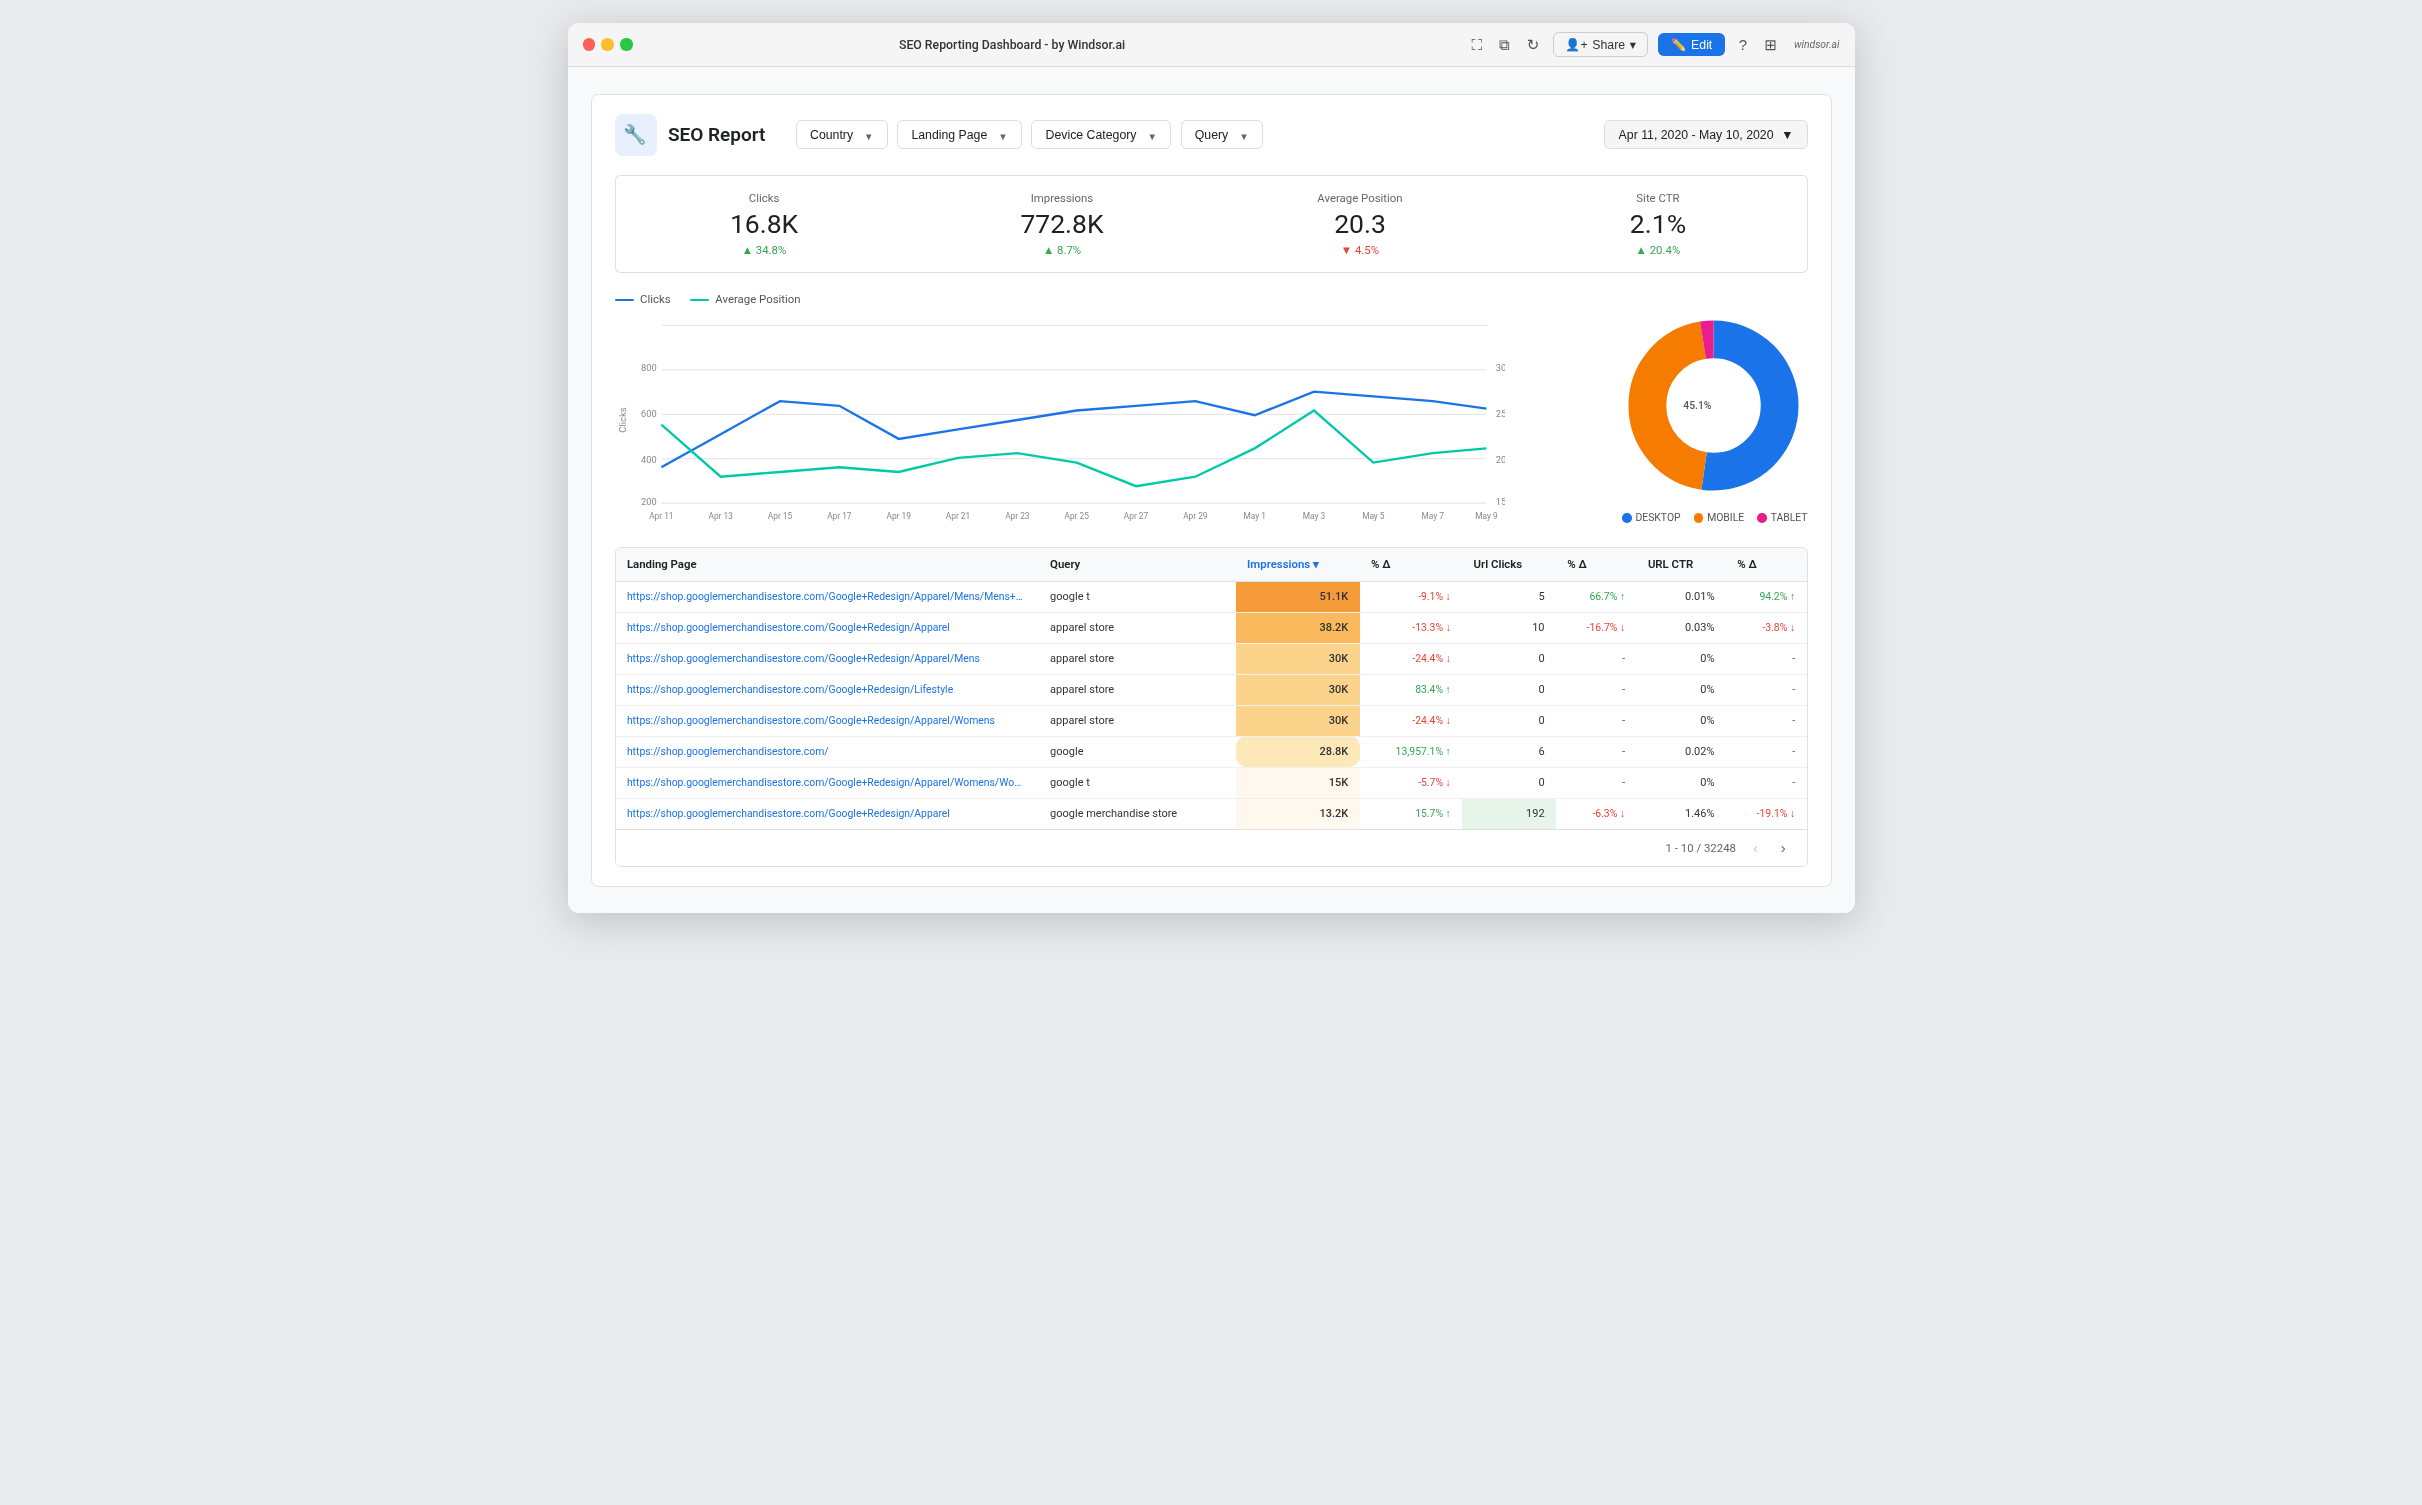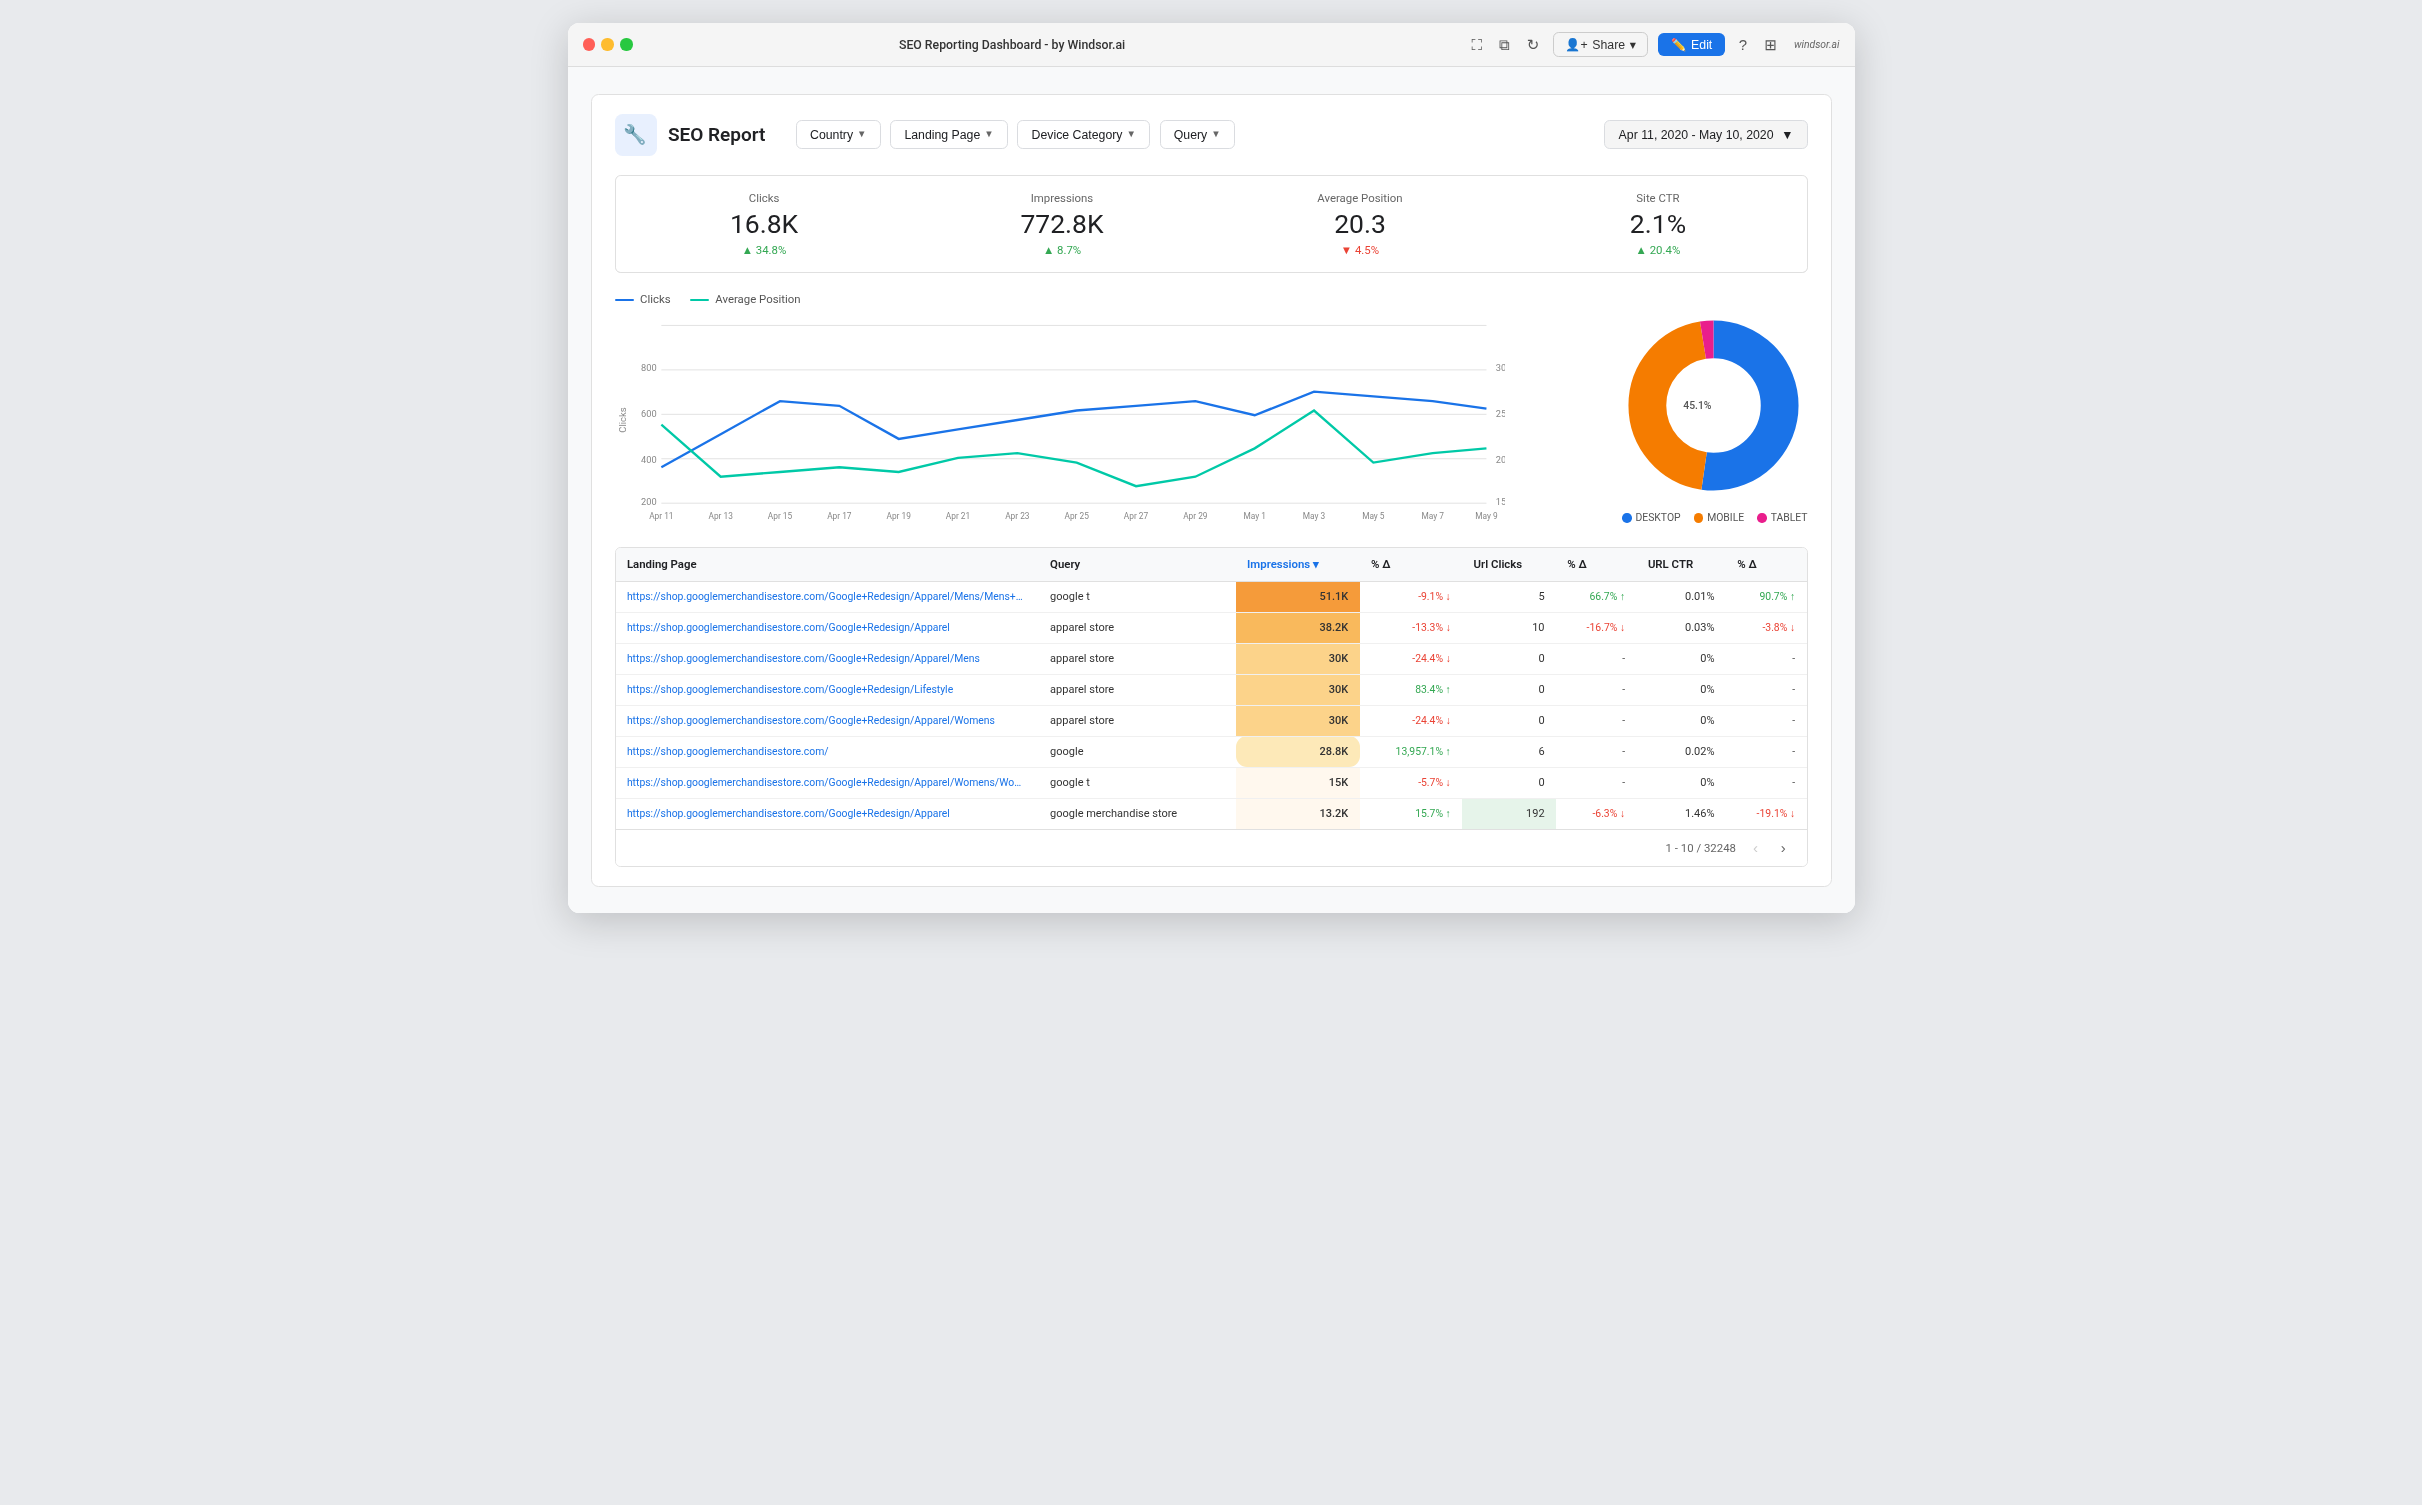--- a/index.html
+++ b/index.html
@@ -154,22 +154,22 @@
     }
 
     .filter-btn {
       border: 0.9px solid #dadce0;
       border-radius: 5.7px;
       padding: 6.6px 13.2px;
       font-size: 12.3px;
       background: #fff;
       cursor: pointer;
       display: flex;
-      align-items: flex-start;
-      gap: 4px;
+      align-items: flex-end;
+      gap: 11px;
       color: #202124;
       white-space: nowrap;
     }
 
     .filter-btn .arrow {
       color: #666;
       font-size: 9.5px;
     }
 
     .date-range-btn {
@@ -550,21 +550,21 @@
           </thead>
           <tbody id="table-body">
           <tr>
       <td style="font-size:10.4px;color:#1a73e8;max-width:322px;overflow:hidden;text-overflow:ellipsis;white-space:nowrap;">https://shop.googlemerchandisestore.com/Google+Redesign/Apparel/Mens/Mens+T+Shirts</td>
       <td>google t</td>
       <td class="impressions-cell" style="background:#f59b3a;text-align:right;">51.1K</td>
       <td style="color:#ea4335;font-size:10.4px;text-align:right;">-9.1% ↓</td>
       <td style="text-align:right;background:;">5</td>
       <td style="color:#34a853;font-size:10.4px;text-align:right;">66.7% ↑</td>
       <td style="text-align:right;">0.01%</td>
-      <td style="color:#34a853;font-size:10.4px;text-align:right;">90.7% ↑</td>
+      <td style="color:#34a853;font-size:10.4px;text-align:right;">94.2% ↑</td>
     </tr>
               <tr>
       <td style="font-size:10.4px;color:#1a73e8;max-width:322px;overflow:hidden;text-overflow:ellipsis;white-space:nowrap;">https://shop.googlemerchandisestore.com/Google+Redesign/Apparel</td>
       <td>apparel store</td>
       <td class="impressions-cell" style="background:#f9b95c;text-align:right;">38.2K</td>
       <td style="color:#ea4335;font-size:10.4px;text-align:right;">-13.3% ↓</td>
       <td style="text-align:right;background:;">10</td>
       <td style="color:#ea4335;font-size:10.4px;text-align:right;">-16.7% ↓</td>
       <td style="text-align:right;">0.03%</td>
       <td style="color:#ea4335;font-size:10.4px;text-align:right;">-3.8% ↓</td>

